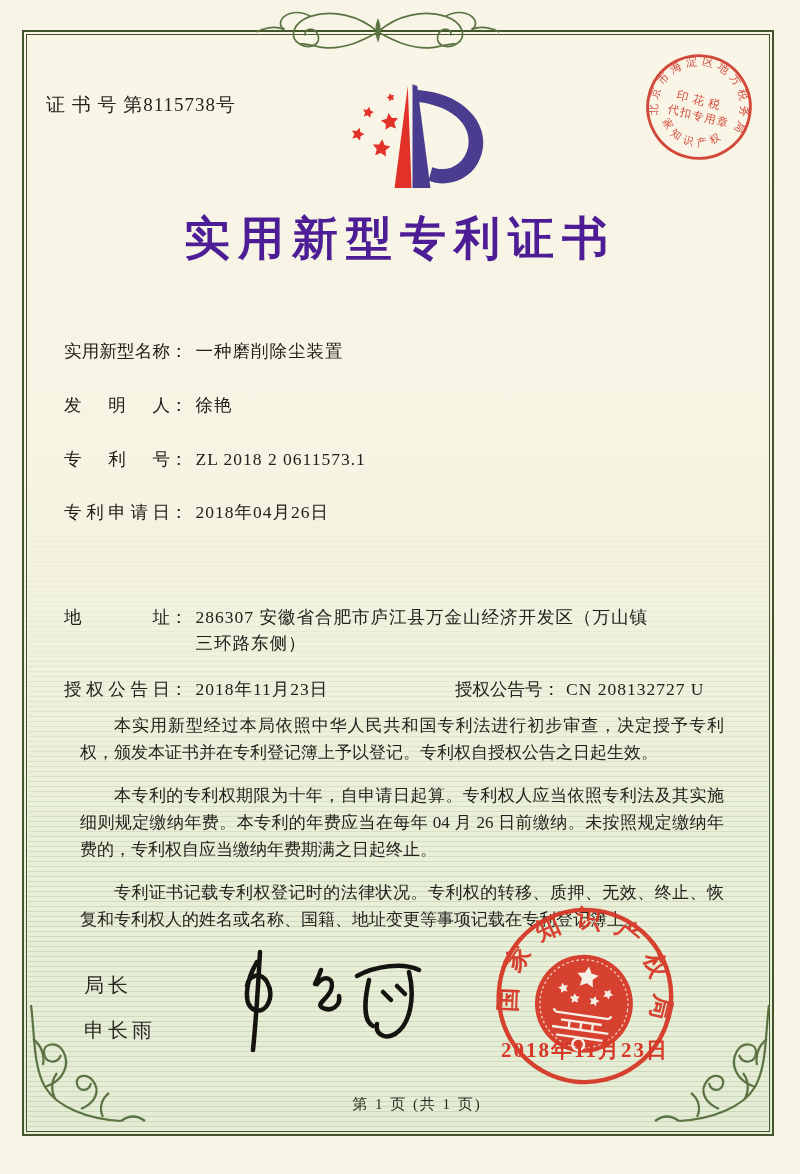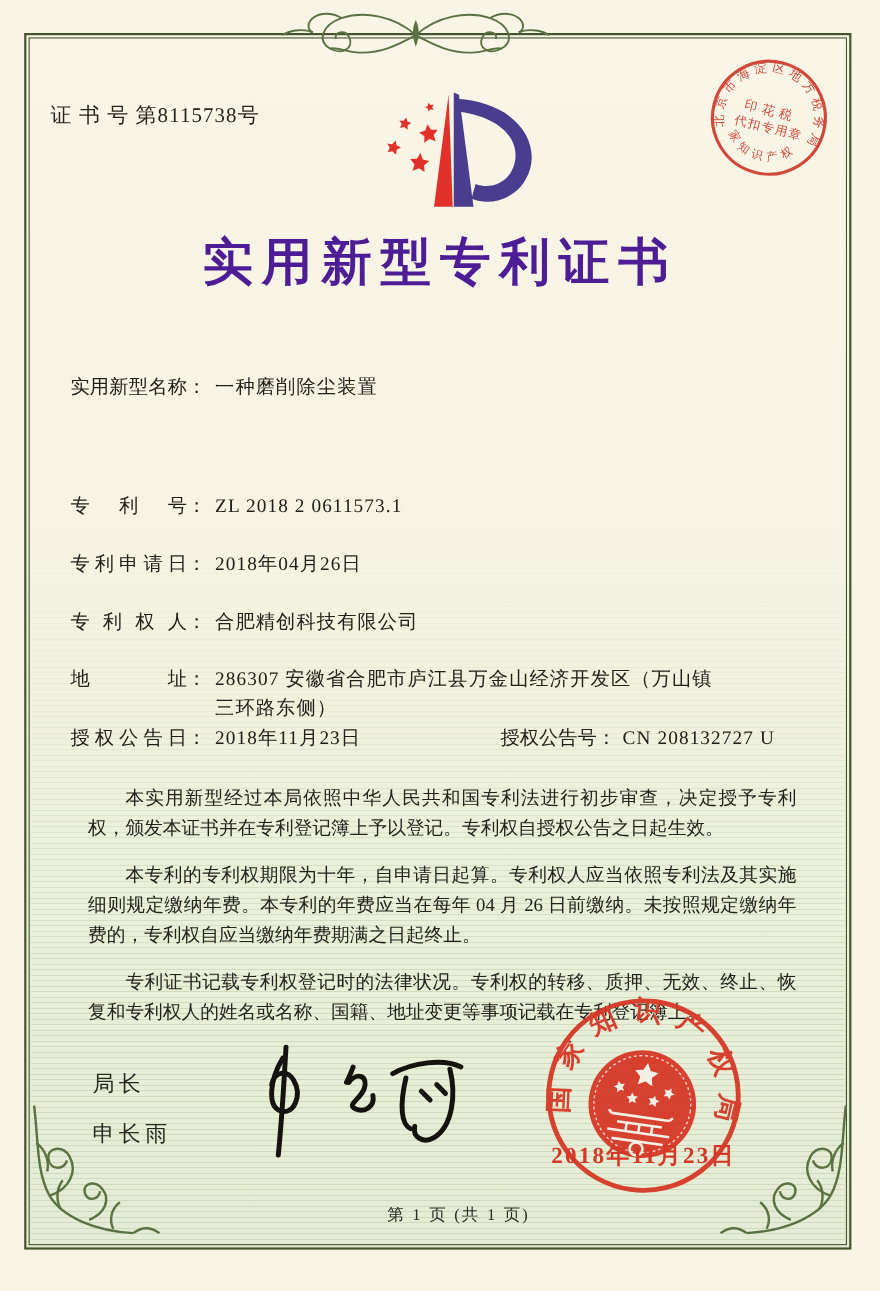--- a/index.html
+++ b/index.html
@@ -52,21 +52,21 @@
   }
   .fcolon { display:inline-block; vertical-align:top; margin-right:8px; }
   .fvalue { display:inline-block; vertical-align:top; letter-spacing:1px; }
   .addr .l2 { display:block; }
   .row-name     { top:338px; }
   .row-inventor { top:392px; }
   .row-patno    { top:446px; }
   .row-filing   { top:499px; }
   .row-patentee { top:552px; }
   .row-address  { top:604px; }
-  .row-grant    { top:657px;text-decoration:underline; }
+  .row-grant    { top:676px;text-decoration:underline; }
   .grant-right  { position:absolute; left:391px; top:0; white-space:nowrap; }
   .grant-right .fcolon { margin-right:6px; }
 
   .body-text {
     position:absolute; left:64px; top:696px; width:676px;
     font-size:17px; line-height:27px; text-align:justify; color:#23221d;
   }
   .body-text p { text-indent:2em; margin:16px; }
 
   .officer { position:absolute; left:84px; top:972px; font-size:20px; letter-spacing:4px; color:#2a2823; }
@@ -170,32 +170,32 @@
       </text>
     </g>
   </svg>
 
   <h1 class="title">实用新型专利证书</h1>
 
   <div class="frow row-name">
     <span class="flabel">实用新型名称</span><span class="fcolon">：</span><span class="fvalue">一种磨削除尘装置</span>
   </div>
 
+  <div class="frow row-inventor">
+    <span class="flabel">发明人</span><span class="fcolon">：</span><span class="fvalue">徐艳</span>
+  </div>
 
   <div class="frow row-patno">
     <span class="flabel">专利号</span><span class="fcolon">：</span><span class="fvalue">ZL 2018 2 0611573.1</span>
   </div>
 
   <div class="frow row-filing">
     <span class="flabel">专利申请日</span><span class="fcolon">：</span><span class="fvalue">2018年04月26日</span>
   </div>
 
-  <div class="frow row-patentee">
-    <span class="flabel">专利权人</span><span class="fcolon">：</span><span class="fvalue">合肥精创科技有限公司</span>
-  </div>
 
   <div class="frow row-address">
     <span class="flabel">地址</span><span class="fcolon">：</span><span class="fvalue addr"><span class="l1">286307 安徽省合肥市庐江县万金山经济开发区（万山镇</span><span class="l2">三环路东侧）</span></span>
   </div>
 
   <div class="frow row-grant">
     <span class="flabel">授权公告日</span><span class="fcolon">：</span><span class="fvalue">2018年11月23日</span>
     <span class="grant-right"><span>授权公告号</span><span class="fcolon">：</span><span class="fvalue">CN 208132727 U</span></span>
   </div>
 

